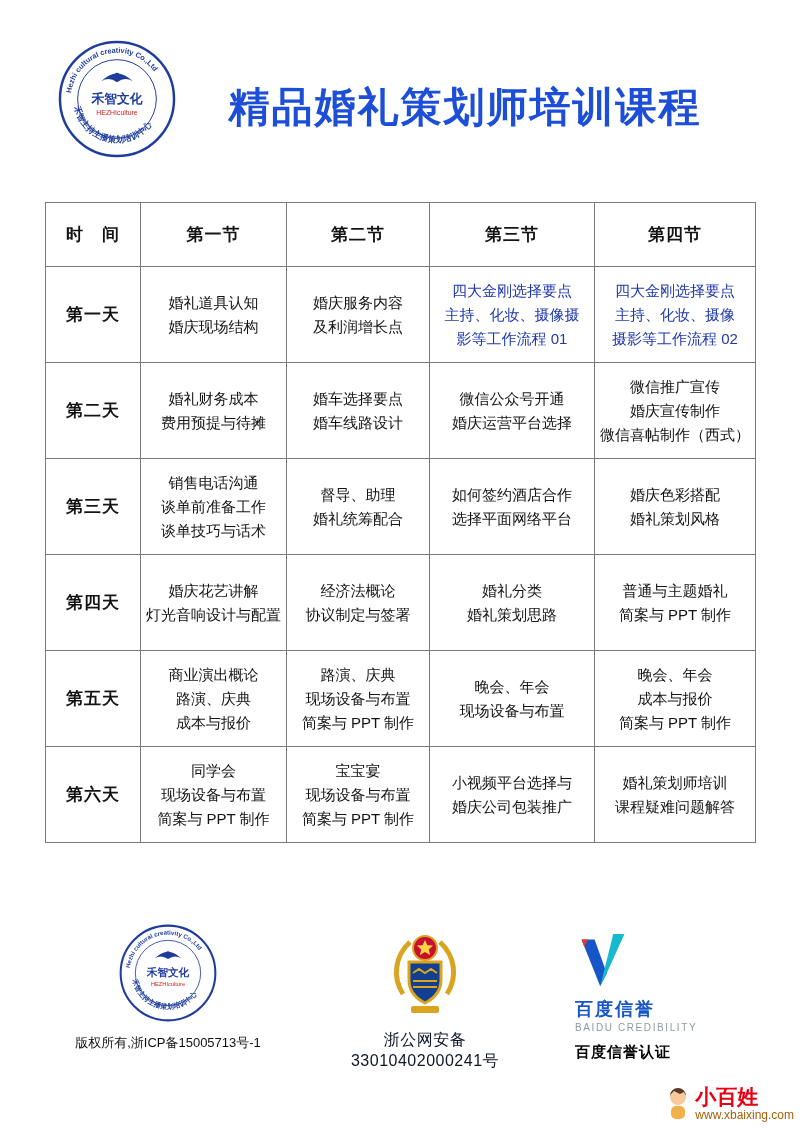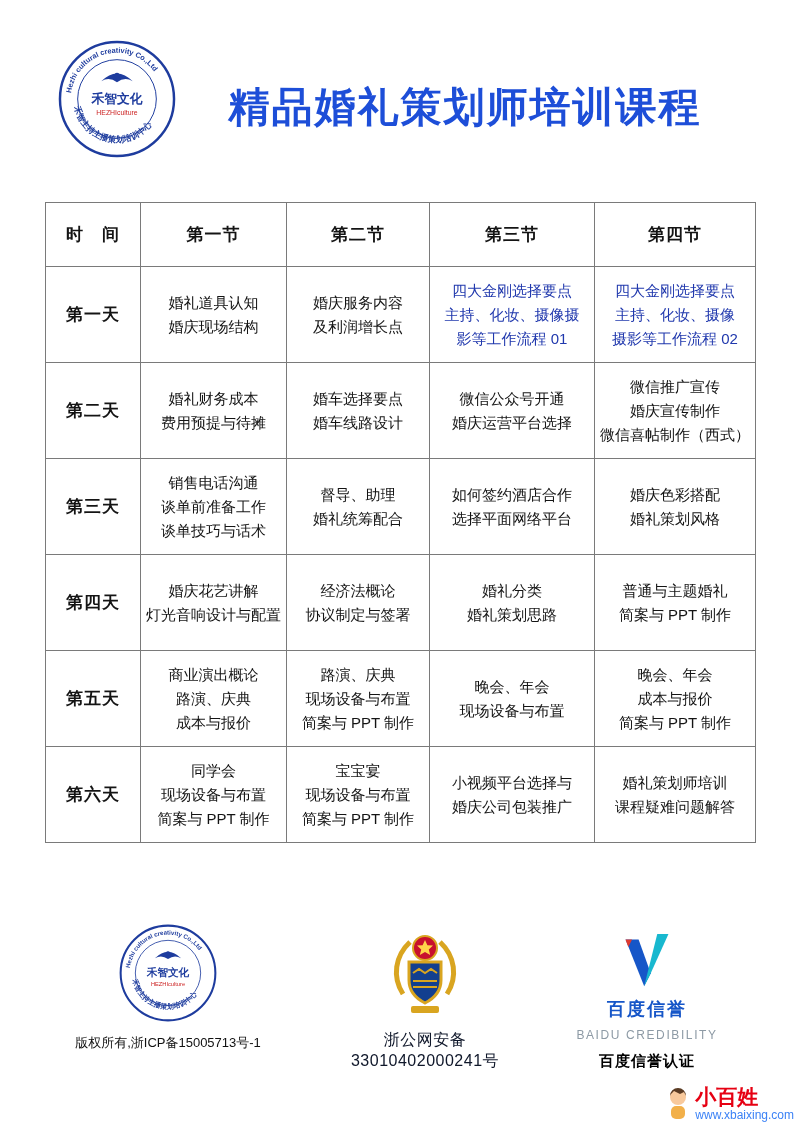--- a/index.html
+++ b/index.html
@@ -19,30 +19,30 @@
   .schedule th { height:64px; font-size:17px; font-weight:bold; letter-spacing:1px; }
   .schedule td { height:96px; font-size:15px; line-height:24px; white-space:pre-line; }
   .schedule td.day { font-size:17px; font-weight:bold; letter-spacing:1px; }
   .schedule td.blue { color:#2038ad; }
 
   
   .footer-left { position:absolute; left:62px; top:924px; width:212px; text-align:center; }
   .copyright { margin-top:12px; font-size:13px; color:#111111; }
   .footer-mid { position:absolute; left:316px; top:932px; width:218px; text-align:center; }
   .police-text { margin-top:10px; font-size:16px; font-weight:normal; color:#0f172a; letter-spacing:0.5px; }
-  .footer-right { position:absolute; left:575px; top:933px; width:144px; text-align:center; }
+  .footer-right { position:absolute; left:575px; top:933px; width:144px; text-align:left; }
   .baidu-cn { color:#1656c8; font-size:18px; font-weight:bold; margin-top:4px; letter-spacing:2px; }
-  .baidu-en { color:#8d9aa5; font-size:12px; letter-spacing:1.6px; margin-top:7px; }
+  .baidu-en { color:#8d9aa5; font-size:10px; letter-spacing:1.6px; margin-top:1px; }
   .baidu-cert { color:#000000; font-size:15px; font-weight:bold; margin-top:10px; letter-spacing:1px;font-family:Liberation Mono, monospace; }
 
   
   .watermark { position:absolute; right:6px; bottom:6px; display:flex; align-items:flex-end; gap:4px; }
   .wm-text { text-align:left; }
   .wm-name { color:#e60012; font-size:21px; font-weight:bold; line-height:1.1; }
-  .wm-url { color:#3b82f6; font-size:12px; }
+  .wm-url { color:#a16207; font-size:12px; }
 </style>
 </head>
 <body>
 
 <div class="page">
 
   <div class="logo-top">
     <svg width="118" height="118" viewBox="0 0 120 120">
       <circle cx="60" cy="60" r="58" fill="#ffffff" stroke="#1e3c9e" stroke-width="2.5"></circle>
       <circle cx="60" cy="60" r="40" fill="#ffffff" stroke="#1e3c9e" stroke-width="1"></circle>

